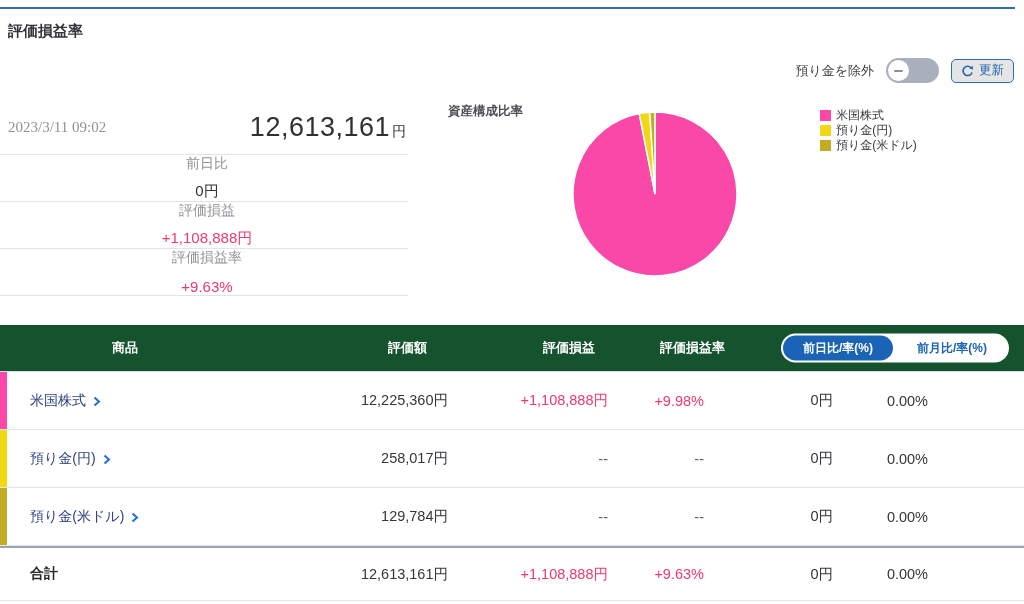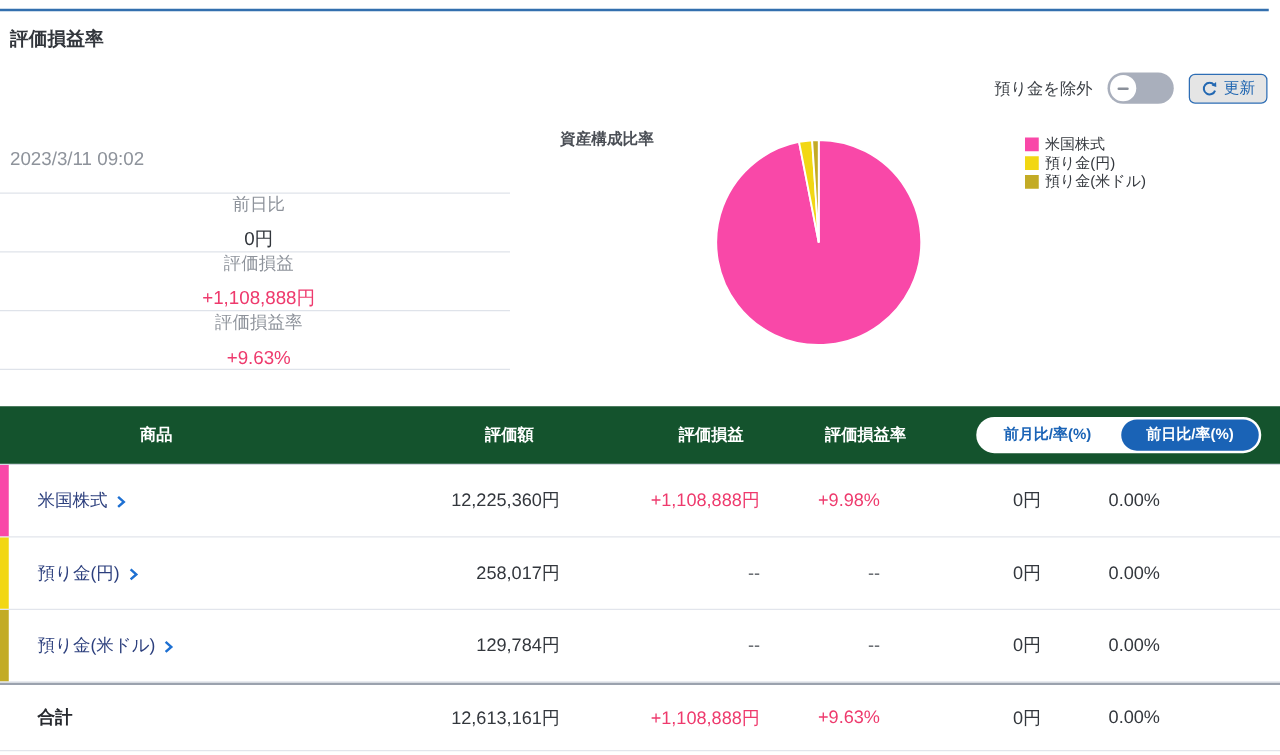--- a/index.html
+++ b/index.html
@@ -18,21 +18,21 @@
                   display:flex; align-items:center; justify-content:center; }
   .toggle .minus { width:9px; height:2px; background:#8a909a; border-radius:1px; }
   .refresh-btn { display:flex; align-items:center; gap:5px; height:24px; padding:0 9px; background:#e5e5e5;
                  border:1.5px solid #2e6eb5; border-radius:5px; color:#2368b2; font-size:12.5px; cursor:pointer; }
 
   
   .summary { position:absolute; left:0; top:100px; width:408px; }
   .srow { display:flex; align-items:center; justify-content:space-between; border-bottom:1px solid #dfe3ea; padding:0 2px 0 8px; }
   .srow.main { height:55px; }
   .srow.sub { height:47px;flex-direction:column; }
-  .timestamp { font-size:15px; color:#8e939b; }
+  .timestamp { font-size:15px; color:#8e939b;font-family:Liberation Serif, serif; }
   .total-value { font-size:27px; color:#2e3237; letter-spacing:0.5px; }
   .total-unit { font-size:14px; color:#2e3237; margin-left:2px; }
   .slabel { font-size:14px; color:#8e939b; }
   .svalue { font-size:15px; color:#32363c; }
   .svalue.pink, .pink { color:#ee3a6d !important; }
 
   
   .chart-title { position:absolute; left:448px; top:103px; font-size:12.5px; font-weight:bold; color:#4b4f56; }
   .pie-wrap { position:absolute; left:570px; top:109px; width:170px; height:170px; }
   .legend { position:absolute; left:820px; top:108px; display:flex; flex-direction:column; gap:1px; }
@@ -91,20 +91,23 @@
           <path d="M14.6 0.8 L14.8 5.6 L10.2 4.2 Z" fill="#2368b2"></path>
         </svg>
       </span>
       <span>更新</span>
     </button>
   </div>
 
   <div class="summary">
     <div class="srow main">
       <span class="timestamp">2023/3/11 09:02</span>
+      <span>
+        <span class="total-value">12,613,161</span><span class="total-unit">円</span>
+      </span>
     </div>
     <div id="summary-rows">
         <div class="srow sub">
           <span class="slabel">前日比</span>
           <span class="svalue">0円</span>
         </div>
         <div class="srow sub">
           <span class="slabel">評価損益</span>
           <span class="svalue pink">+1,108,888円</span>
         </div>
@@ -141,22 +144,22 @@
   <div class="asset-table">
     <div class="tgrid thead">
       <div class="th c1">商品</div>
       <div class="th c2">評価額</div>
       <div class="th c3">評価損益</div>
       <div class="th c4">評価損益率</div>
       <div></div>
         <div></div>
         <div></div>
       <div class="pill-group">
+        <div class="pill selected">前日比/率(%)</div>
         <div class="pill unselected">前月比/率(%)</div>
-        <div class="pill selected">前日比/率(%)</div>
       </div>
     </div>
 
     <div id="table-body">
         <div class="tgrid trow">
           <div class="bar" style="background: rgb(249, 72, 168);"></div>
           <div class="prod-cell">
             <a class="prod-link">米国株式</a>
             <span class="chev">
               <svg width="8" height="11" viewBox="0 0 8 11">

